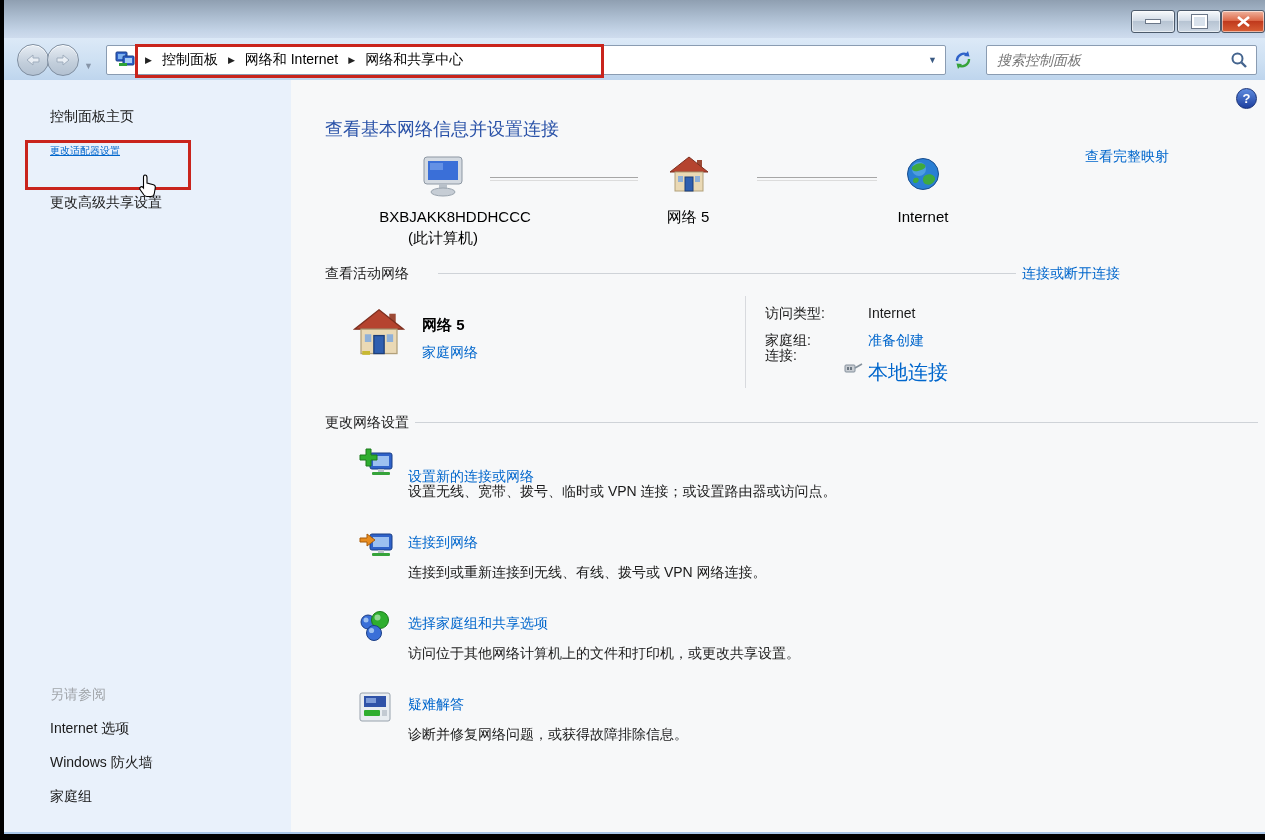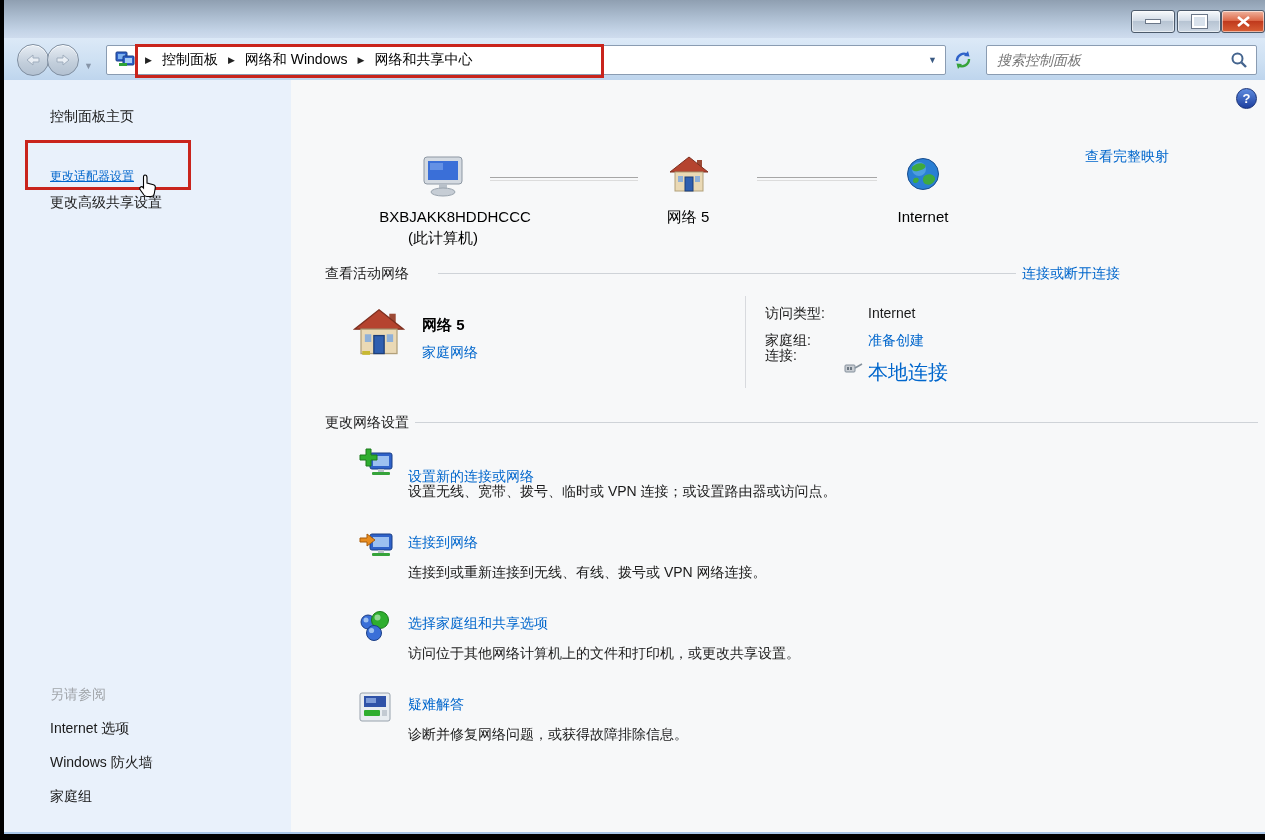--- a/index.html
+++ b/index.html
@@ -96,21 +96,21 @@
     <svg width="20" height="18" viewBox="0 0 20 18">
       <rect x="1" y="1" width="11" height="9" rx="1" fill="#2f62c9" stroke="#1b3e86"></rect>
       <rect x="3" y="3" width="7" height="5" fill="#7fb2ef"></rect>
       <rect x="8" y="5" width="11" height="9" rx="1" fill="#2f62c9" stroke="#1b3e86"></rect>
       <rect x="10" y="7" width="7" height="5" fill="#a8ccf4"></rect>
       <rect x="4" y="12" width="8" height="3" fill="#2fa336"></rect>
     </svg>
     <span class="crumbsep">▶</span>
     <span>控制面板</span>
     <span class="crumbsep">▶</span>
-    <span>网络和 Windows</span>
+    <span>网络和 Internet</span>
     <span class="crumbsep">▶</span>
     <span>网络和共享中心</span>
     <span style="margin-left:auto;" class="dropdown-glyph">▼</span>
   </div>
 
   <div class="abs" style="left:951px;top:48px;">
     <svg width="24" height="24" viewBox="0 0 24 24">
       <path d="M6 13 A7 7 0 0 1 17 7" fill="none" stroke="#2f62c9" stroke-width="2.4"></path>
       <path d="M17 3 L18.5 8.5 L13 8 Z" fill="#2f62c9"></path>
       <path d="M18 11 A7 7 0 0 1 7 17" fill="none" stroke="#35a33a" stroke-width="2.4"></path>
@@ -129,35 +129,36 @@
   <div class="abs redbox" style="left:135px;top:44px;width:463px;height:28px;"></div>
   <div class="abs redbox" style="left:25px;top:140px;width:160px;height:44px;"></div>
 
   <div class="abs" style="left:1236px;top:88px;width:19px;height:19px;border-radius:50%;
        background:linear-gradient(180deg,#5f8ce0,#1d3f9e);border:1px solid #163077;
        display:flex;align-items:center;justify-content:center;color:#fff;font-weight:bold;font-size:13px;">
     <span>?</span>
   </div>
 
   <div class="abs sideitem" style="left:50px;top:108px;">控制面板主页</div>
-  <div class="abs" style="left:50px;top:168px;font-size:12px;">
+  <div class="abs" style="left:50px;top:144px;font-size:10px;">
     <span class="link u">更改适配器设置</span>
   </div>
   <div class="abs sideitem" style="left:50px;top:194px;">更改高级共享设置</div>
   <div class="abs sideitem gray" style="left:50px;top:686px;">另请参阅</div>
   <div class="abs sideitem" style="left:50px;top:720px;">Internet 选项</div>
   <div class="abs sideitem" style="left:50px;top:754px;">Windows 防火墙</div>
   <div class="abs sideitem" style="left:50px;top:788px;">家庭组</div>
 
   <div class="abs" style="left:138px;top:174px;z-index:60;">
     <svg width="20" height="24" viewBox="0 0 20 24">
       <path d="M7 1 C8.6 1 9 2.2 9 3.4 L9 9 L15.5 10.8 C17 11.2 17.5 12 17.3 13.6 L16.3 19.5 C16 21.5 15 22.5 13 22.5 L9 22.5 C7.6 22.5 6.8 22 6 21 L2.2 15.8 C1.4 14.7 1.7 13.6 2.6 13 C3.4 12.5 4.4 12.7 5 13.4 L5.5 14 L5.5 3.4 C5.5 2.2 5.8 1 7 1 Z" fill="#fff" stroke="#000" stroke-width="1.1"></path>
     </svg>
   </div>
 
+  <div class="abs heading" style="left:325px;top:117px;">查看基本网络信息并设置连接</div>
 
   <div class="abs" style="left:418px;top:156px;">
     <svg width="50" height="42" viewBox="0 0 50 42">
       <rect x="6" y="1" width="38" height="27" rx="3" fill="#d4dae1" stroke="#8d97a3"></rect>
       <rect x="10" y="5" width="30" height="19" fill="#3a6fd8"></rect>
       <rect x="12" y="7" width="13" height="7" fill="#6f9ae8" opacity="0.8"></rect>
       <rect x="21" y="28" width="8" height="5" fill="#b9c1ca"></rect>
       <ellipse cx="25" cy="36" rx="12" ry="4" fill="#c6cdd5" stroke="#9aa4ae"></ellipse>
     </svg>
   </div>

